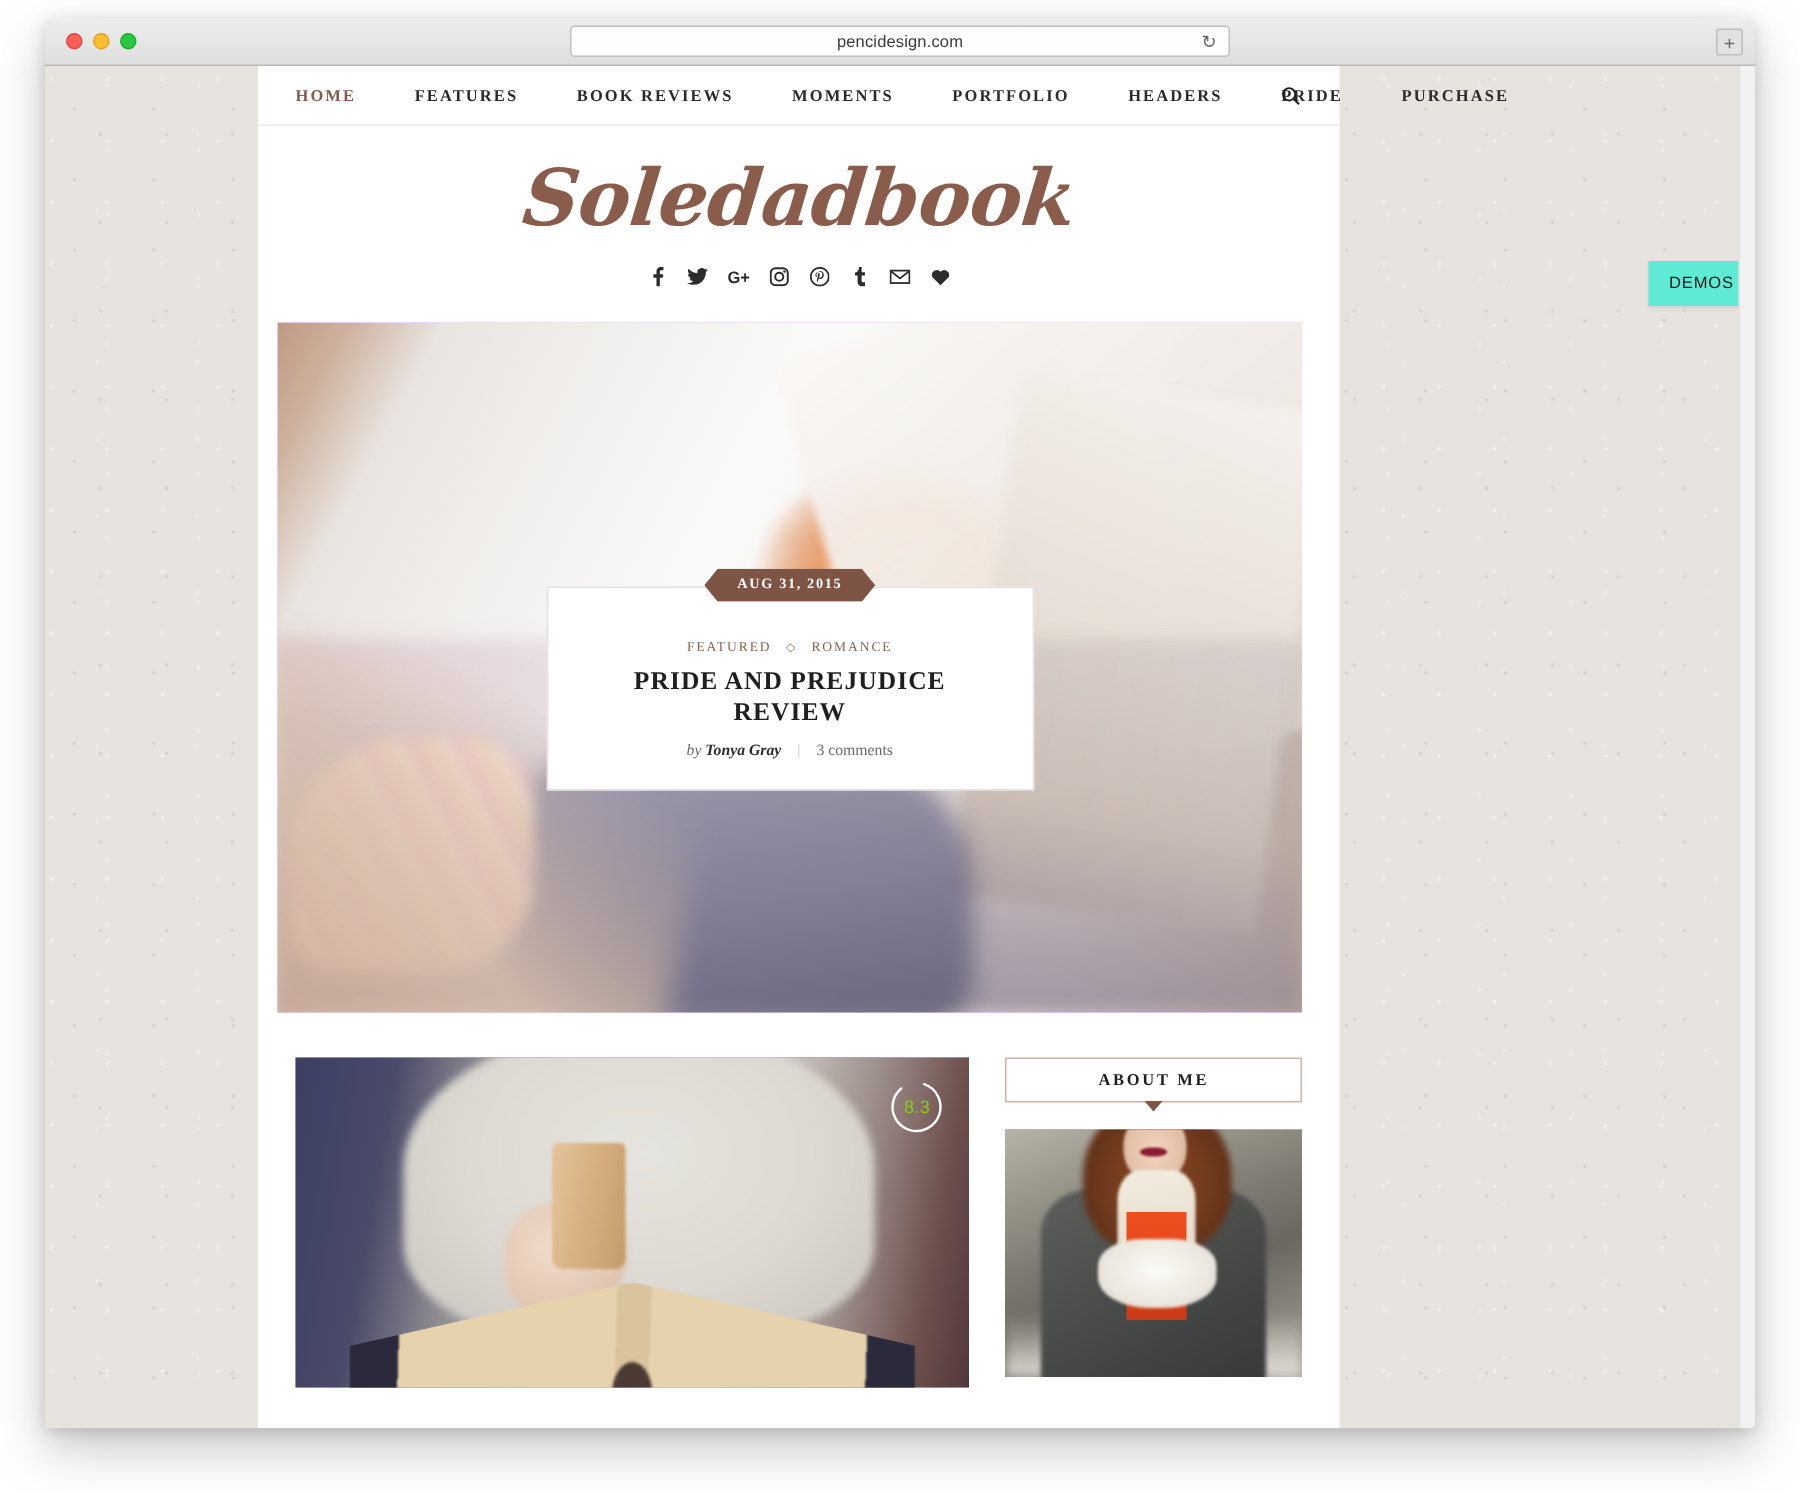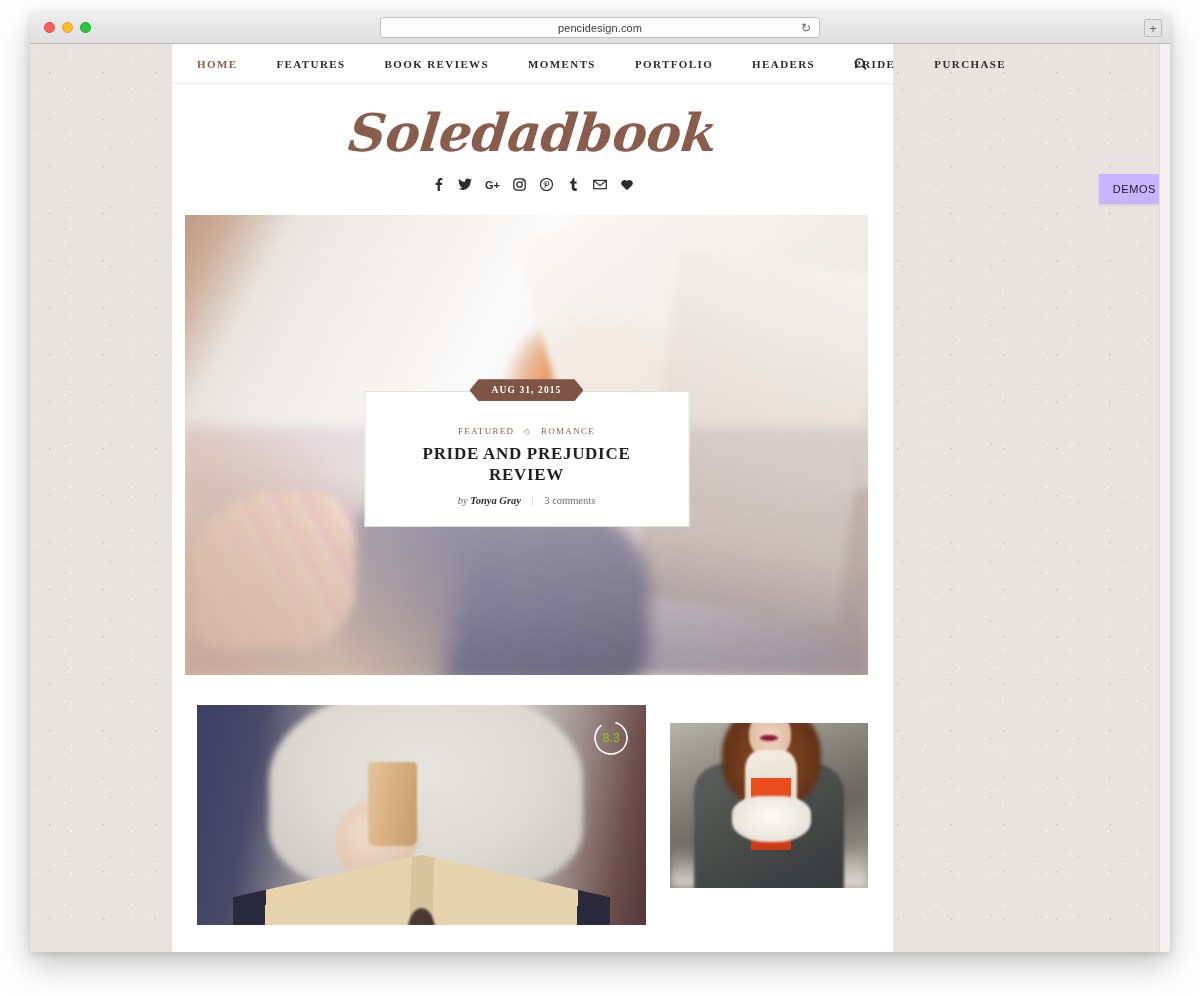--- a/index.html
+++ b/index.html
@@ -506,21 +506,21 @@
     position: absolute;
     left: 0; bottom: 0; width: 100%; height: 26%;
     background: linear-gradient(0deg, rgba(236,234,228,.85) 0%, rgba(236,234,228,0) 100%);
     filter: blur(4px);
   }
 
   
   .demos-tab {
     position: absolute;
     right: 0; top: 130px;
-    background: #c4b5fd;
+    background: #5eead4;
     padding: 9px 14px;
     font-family: "Liberation Sans", sans-serif;
     font-size: 11px;
     letter-spacing: 0.6px;
     color: #1b1b1b;
     cursor: pointer;
     z-index: 6;
     box-shadow: 0 1px 3px rgba(0,0,0,0.10);
   }
 
@@ -678,20 +678,24 @@
                   <svg width="38" height="38" viewBox="0 0 38 38">
                     <circle cx="19" cy="19" r="16" fill="none" stroke="#ffffff" stroke-width="1.6" stroke-linecap="round" stroke-dasharray="84 101" transform="rotate(-72 19 19)"></circle>
                   </svg>
                   <span class="score-value">8.3</span>
                 </div>
               </div>
             </div>
           </div>
 
           <div class="side-col">
+            <div class="widget-title-box">
+              <span class="widget-title">ABOUT ME</span>
+              <span class="widget-arrow"></span>
+            </div>
             <div class="widget-photo">
               <div class="wp-bg"></div>
               <div class="wp-snow"></div>
               <div class="wp-coat"></div>
               <div class="wp-hair"></div>
               <div class="wp-face"></div>
               <div class="wp-lips"></div>
               <div class="wp-blouse"></div>
               <div class="wp-bookorange"></div>
               <div class="wp-gloves"></div>

